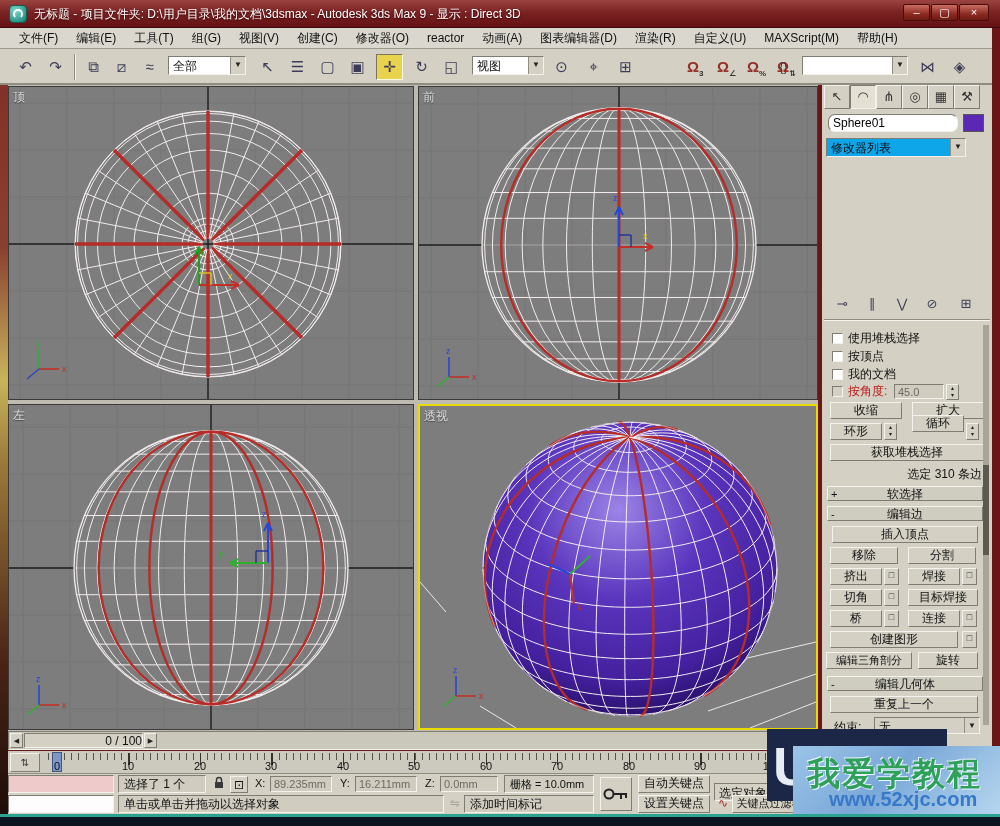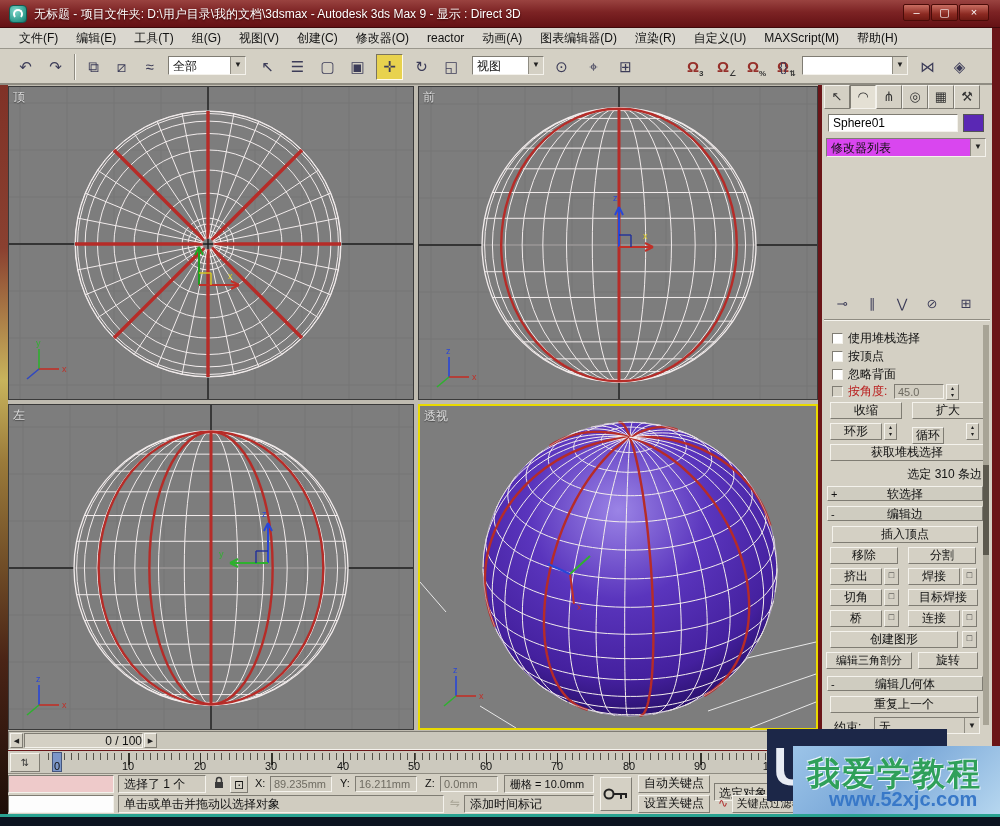--- a/index.html
+++ b/index.html
@@ -478,48 +478,48 @@
   </div>
 
   <div class="abs" id="cpanel">
     <div class="ptab" style="left:2px"><span>↖</span></div>
     <div class="ptab pressed" style="left:28px"><span>◠</span></div>
     <div class="ptab" style="left:54px"><span>⋔</span></div>
     <div class="ptab" style="left:80px"><span>◎</span></div>
     <div class="ptab" style="left:106px"><span>▦</span></div>
     <div class="ptab" style="left:132px"><span>⚒</span></div>
 
-    <input class="abs sunken" style="left: 6px; top: 29px; width: 130px; height: 18px; padding-left: 4px; font-size: 12px;" readonly="" value="Sphere01">
+    <input class="abs sunken" style="left: 6px; top: 29px; width: 130px; height: 18px; padding-left: 4px; font-size: 12px; border-radius: 7px;" readonly="" value="Sphere01">
     <div class="abs" style="left: 141px; top: 29px; width: 21px; height: 18px; border: 1px solid rgb(85, 85, 85); background: rgb(90, 40, 180);"></div>
 
-    <div class="combo" style="left:4px;top:53px;width:160px;height:19px;background:#d946ef">
+    <div class="combo" style="left:4px;top:53px;width:140px;height:19px;background:#0ea5e9">
       <span class="combo-val">修改器列表</span>
       <span class="combo-btn">▼</span>
     </div>
 
 
     <div class="tbtn" style="left:8px;top:209px;width:24px;height:20px;line-height:18px;font-size:13px"><span>⊸</span></div>
     <div class="tbtn" style="left:38px;top:209px;width:24px;height:20px;line-height:18px;font-size:13px"><span>∥</span></div>
     <div class="tbtn" style="left:68px;top:209px;width:24px;height:20px;line-height:18px;font-size:13px"><span>⋁</span></div>
     <div class="tbtn" style="left:98px;top:209px;width:24px;height:20px;line-height:18px;font-size:13px"><span>⊘</span></div>
     <div class="tbtn" style="left:132px;top:209px;width:24px;height:20px;line-height:18px;font-size:13px"><span>⊞</span></div>
     <div class="abs" style="left:2px;top:234px;width:166px;height:2px;border-top:1px solid #8f8c82;border-bottom:1px solid #f6f4ee"></div>
 
     <div class="check-row" style="top:247px"><span class="cbox"></span><span>使用堆栈选择</span></div>
     <div class="check-row" style="top:265px"><span class="cbox"></span><span>按顶点</span></div>
-    <div class="check-row" style="top:283px"><span class="cbox"></span><span>忽略背面</span></div>
+    <div class="check-row" style="top:283px"><span class="cbox"></span><span>我的文档</span></div>
     <div class="check-row" style="top:300px"><span class="cbox dis"></span><span class="dis-label">按角度:</span></div>
     <input class="abs sunken st-field" style="left: 72px; top: 299px; width: 50px; height: 15px; padding-left: 3px; background: rgb(208, 204, 192);" readonly="" value="45.0">
     <div class="spinner" style="left:124px;top:299px"><span>▴</span><br><span>▾</span></div>
 
     <div class="pbtn" style="left:8px;top:317px;width:72px;height:17px">收缩</div>
     <div class="pbtn" style="left:90px;top:317px;width:72px;height:17px">扩大</div>
     <div class="pbtn" style="left:8px;top:338px;width:52px;height:17px">环形</div>
     <div class="spinner" style="left:62px;top:338px;height:17px"><span>▴</span><br><span>▾</span></div>
-    <div class="pbtn" style="left:90px;top:342px;width:32px;height:17px">循环</div>
+    <div class="pbtn" style="left:90px;top:330px;width:52px;height:17px">循环</div>
     <div class="spinner" style="left:144px;top:338px;height:17px"><span>▴</span><br><span>▾</span></div>
     <div class="pbtn" style="left:8px;top:359px;width:154px;height:17px">获取堆栈选择</div>
     <div class="abs" style="left:0;top:381px;width:160px;text-align:right">选定 310 条边</div>
 
     <div class="roll-head" style="top:401px">
       <span class="roll-sign">+</span><span>软选择</span>
     </div>
     <div class="roll-head" style="top:421px">
       <span class="roll-sign">-</span><span>编辑边</span>
     </div>

